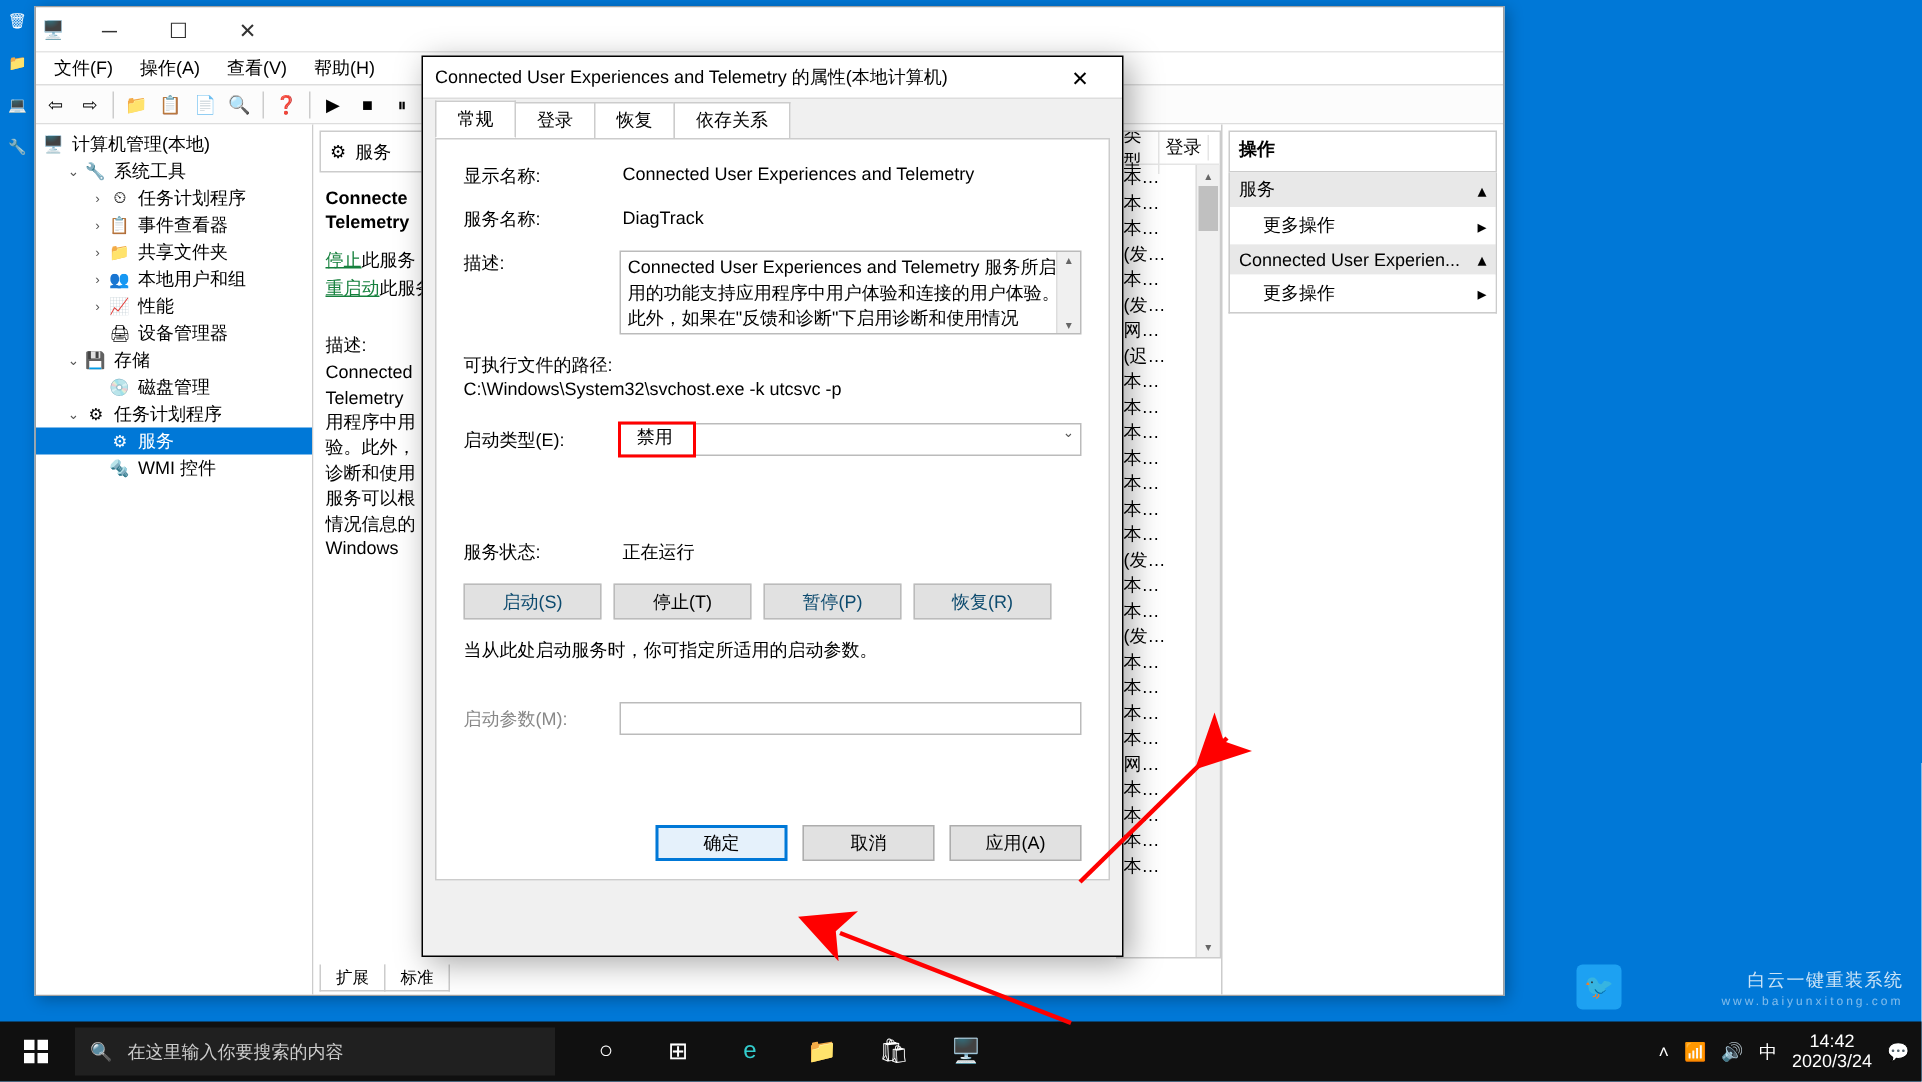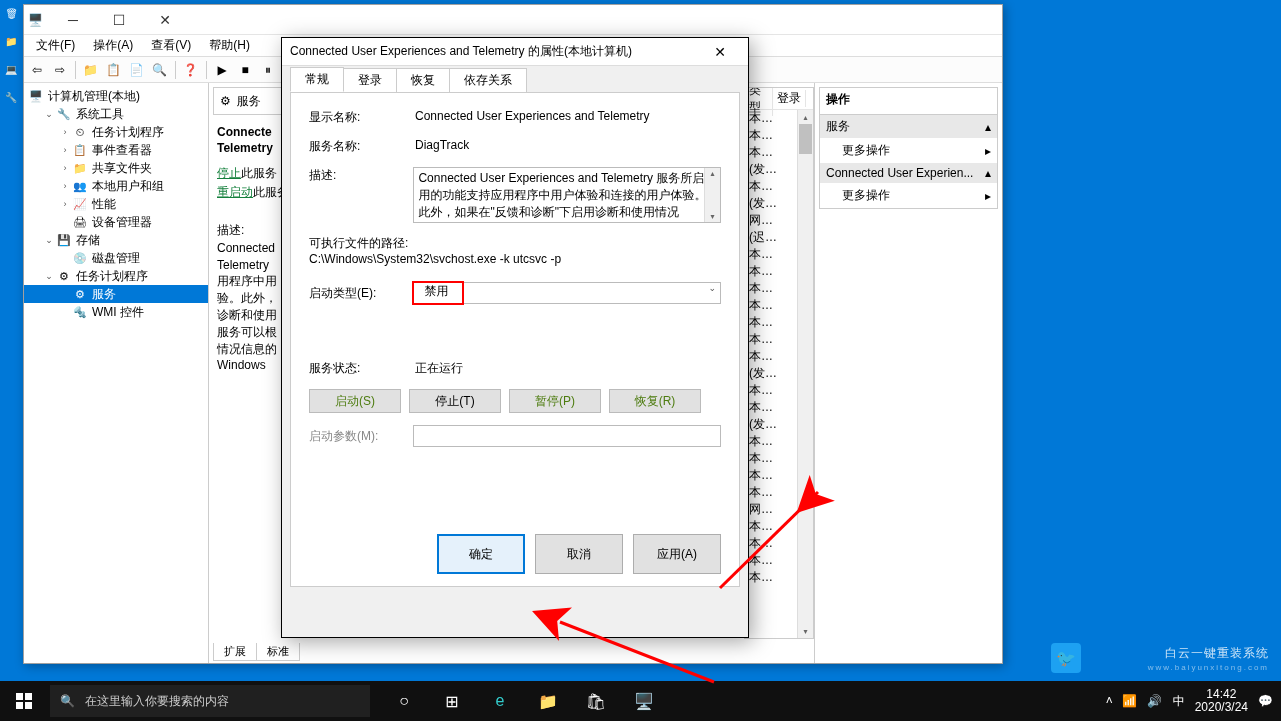--- a/index.html
+++ b/index.html
@@ -50,25 +50,25 @@
 .row .label{width:106px;color:#000}
 .row .value{flex:1}
 .desc-box{width:312px;height:56px;border:1px solid #bbb;background:#fff;padding:2px 4px;font-size:12px;line-height:1.4;overflow:hidden;position:relative}
 .desc-scroll{position:absolute;right:0;top:0;bottom:0;width:16px;background:#f0f0f0;display:flex;flex-direction:column;justify-content:space-between;align-items:center;border-left:1px solid #ddd}
 .desc-scroll span{font-size:8px;color:#666}
 .startup-select{width:312px;height:22px;border:1px solid #bbb;background:#fff;display:flex;padding:0 6px;position:relative}
 .startup-highlight{color:#000;padding:0 4px}
 .red-box{position:absolute;border:2px solid #ff0000;pointer-events:none}
 .select-arrow{position:absolute;right:4px;font-size:9px;color:#555}
 .btn-row{display:flex;gap:8px;margin:12px 0}
-.svc-btn{width:92px;height:24px;border:1px solid #bbb;background:#e1e1e1;color:#4d7c0f;display:flex;align-items:center;justify-content:center;font-size:12px}
+.svc-btn{width:92px;height:24px;border:1px solid #bbb;background:#e1e1e1;color:#0c4a6e;display:flex;align-items:center;justify-content:center;font-size:12px}
 .svc-btn.enabled{background:#e1e1e1;color:#000}
 .param-input{width:312px;height:22px;border:1px solid #bbb;background:#fff;margin-left:0}
 .dlg-btns{position:absolute;right:18px;bottom:12px;display:flex;gap:10px}
-.dlg-btn{width:88px;height:40px;border:1px solid #adadad;background:#e1e1e1;display:flex;align-items:center;justify-content:center}
+.dlg-btn{width:88px;height:24px;border:1px solid #adadad;background:#e1e1e1;display:flex;align-items:center;justify-content:center}
 .dlg-btn.primary{border:2px solid #0078d7;background:#e5f1fb}
 
 .arrow-svg{position:absolute;pointer-events:none;z-index:50}
 
 .taskbar{position:absolute;left:0;bottom:0;width:100%;height:40px;background:#101010;display:flex;align-items:center;color:#fff}
 .start-btn{width:48px;height:40px;display:flex;align-items:center;justify-content:center}
 .search-box{height:32px;flex:0 0 320px;background:#202020;display:flex;align-items:center;padding:0 10px;gap:10px;color:#ccc;margin:0 2px}
 .task-icons{display:flex;margin-left:8px}
 .task-icon{width:48px;height:40px;display:flex;align-items:center;justify-content:center;font-size:16px}
 .tray{margin-left:auto;display:flex;align-items:center;padding:0 8px;gap:10px;color:#fff;font-size:11px}
@@ -321,20 +321,21 @@
     <div class="row" style="margin-top:56px">
         <span class="label">服务状态:</span>
         <span class="value">正在运行</span>
       </div>
     <div class="btn-row">
       <div class="svc-btn">启动(S)</div>
       <div class="svc-btn enabled">停止(T)</div>
       <div class="svc-btn">暂停(P)</div>
       <div class="svc-btn">恢复(R)</div>
     </div>
+    <div style="margin:8px 0 26px 0">当从此处启动服务时，你可指定所适用的启动参数。</div>
     <div class="row" style="align-items:center">
       <span class="label" style="color:#888">启动参数(M):</span>
       <div class="param-input"></div>
     </div>
     <div class="dlg-btns">
       <div class="dlg-btn primary">确定</div>
       <div class="dlg-btn">取消</div>
       <div class="dlg-btn">应用(A)</div>
     </div>
   </div>

